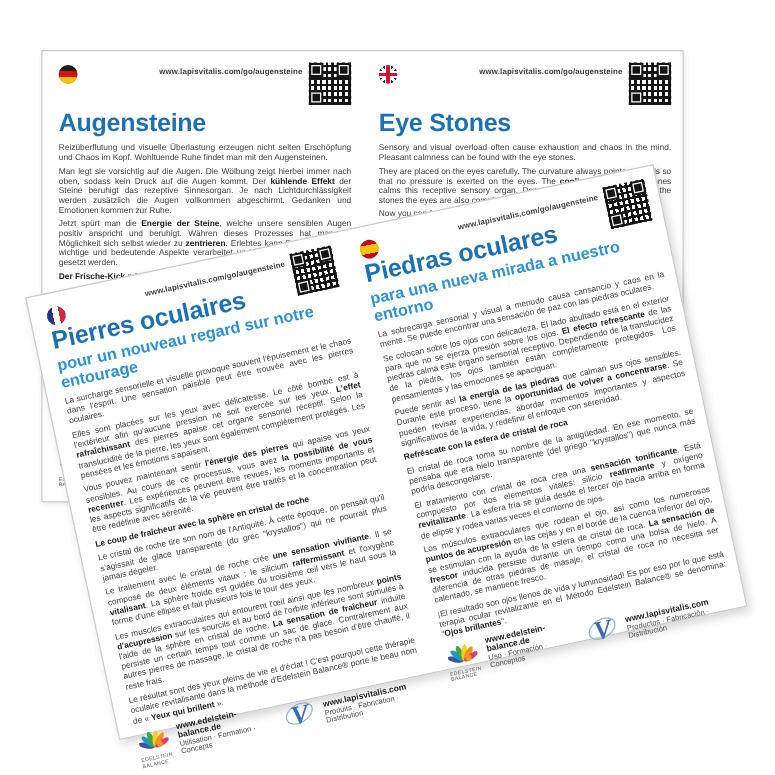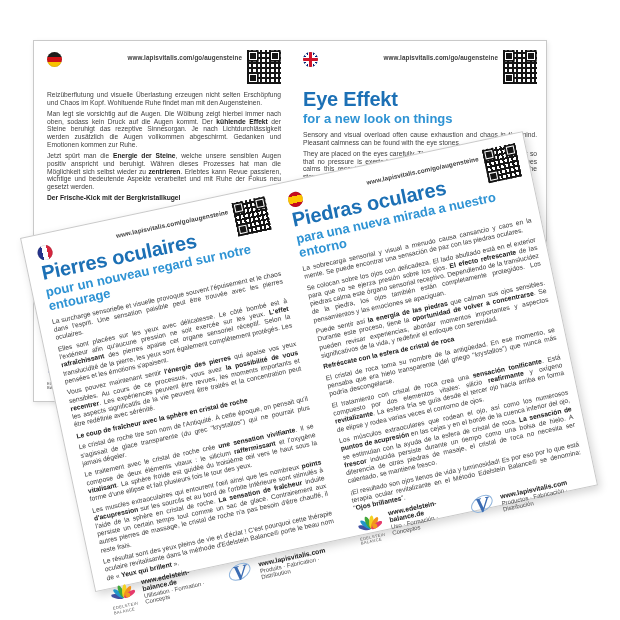--- a/index.html
+++ b/index.html
@@ -67,20 +67,21 @@
     <div class="col">
     <div class="col-head">
       <span class="flag flag-germany-icon"></span>
       <span class="head-url">www.lapisvitalis.com/go/augensteine</span>
       <span class="qr">
         <span class="qf qf1"></span>
         <span class="qf qf2"></span>
         <span class="qf qf3"></span>
       </span>
     </div>
+    <div class="col-title">Augensteine</div>
     <div class="paras">
         <p class="body-p">Reizüberflutung und visuelle Überlastung erzeugen nicht selten Erschöpfung und Chaos im Kopf. Wohltuende Ruhe findet man mit den Augensteinen.</p>
         <p class="body-p">Man legt sie vorsichtig auf die Augen. Die Wölbung zeigt hierbei immer nach oben, sodass kein Druck auf die Augen kommt. Der <b>kühlende Effekt</b> der Steine beruhigt das rezeptive Sinnesorgan. Je nach Lichtdurchlässigkeit werden zusätzlich die Augen vollkommen abgeschirmt. Gedanken und Emotionen kommen zur Ruhe.</p>
         <p class="body-p">Jetzt spürt man die <b>Energie der Steine</b>, welche unsere sensiblen Augen positiv anspricht und beruhigt. Währen dieses Prozesses hat man die Möglichkeit sich selbst wieder zu <b>zentrieren</b>. Erlebtes kann Revue passieren, wichtige und bedeutende Aspekte verarbeitet und mit Ruhe der Fokus neu gesetzt werden.</p>
         <p class="body-p"><b>Der Frische-Kick mit der Bergkristallkugel</b></p>
       </div>
     <div class="col-footer">
       <div class="brand-eb">
         <svg width="24" height="21" viewBox="0 0 26 23">
           <ellipse cx="13" cy="9.5" rx="2.5" ry="7.2" transform="rotate(-68 13 17)" fill="#4150a1"></ellipse>
@@ -102,22 +103,21 @@
     <div class="col">
     <div class="col-head">
       <span class="flag flag-uk-icon"></span>
       <span class="head-url">www.lapisvitalis.com/go/augensteine</span>
       <span class="qr">
         <span class="qf qf1"></span>
         <span class="qf qf2"></span>
         <span class="qf qf3"></span>
       </span>
     </div>
-    <div class="col-title">Eye Effekt</div>
-    <div class="col-subtitle">for a new look on things</div>
+    <div class="col-title">Eye Stones</div>
     <div class="paras">
         <p class="body-p">Sensory and visual overload often cause exhaustion and chaos in the mind. Pleasant calmness can be found with the eye stones.</p>
         <p class="body-p">They are placed on the eyes carefully. The curvature always points upwards so that no pressure is exerted on the eyes. The <b>cooling effect</b> of the stones calms this receptive sensory organ. Depending on the translucency of the stones the eyes are also completely shielded.</p>
         <p class="body-p">Now you can feel the energy of the stones</p>
       </div>
 
   </div>
   </div>
 <div class="sheet sheet--front">
     <div class="col">

